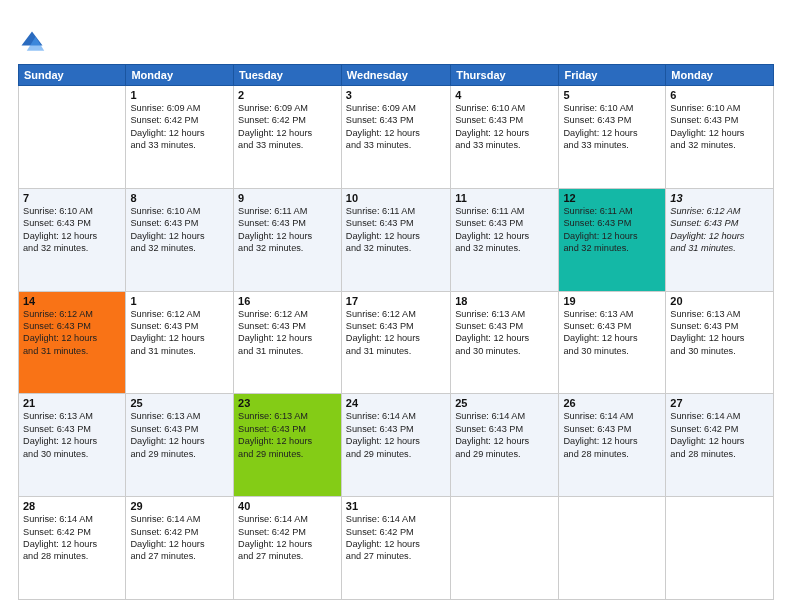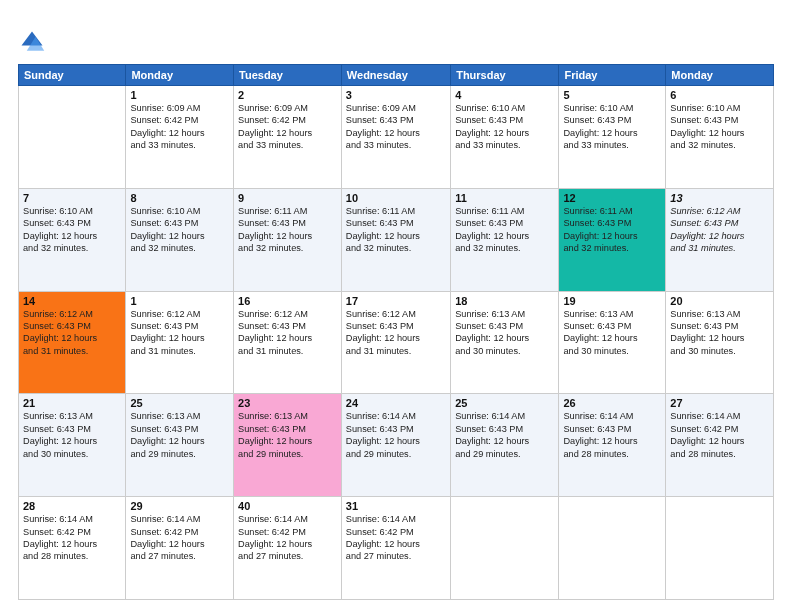--- a/index.html
+++ b/index.html
@@ -285,21 +285,21 @@
 Daylight: 12 hours
 and 30 minutes.</div>
           </td>
           <td style="background: rgb(240, 244, 250);">
             <span class="day-num">25</span>
             <div class="day-info" style="white-space: pre-line;">Sunrise: 6:13 AM
 Sunset: 6:43 PM
 Daylight: 12 hours
 and 29 minutes.</div>
           </td>
-          <td style="background: #f9a8d4;">
+          <td style="background: #84cc16;">
             <span class="day-num">23</span>
             <div class="day-info" style="white-space: pre-line;">Sunrise: 6:13 AM
 Sunset: 6:43 PM
 Daylight: 12 hours
 and 29 minutes.</div>
           </td>
           <td style="background: rgb(240, 244, 250);">
             <span class="day-num">24</span>
             <div class="day-info" style="white-space: pre-line;">Sunrise: 6:14 AM
 Sunset: 6:43 PM

